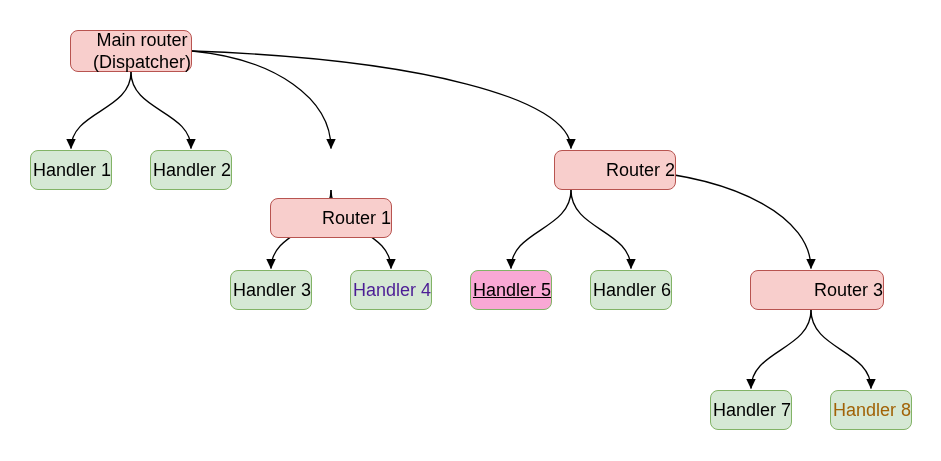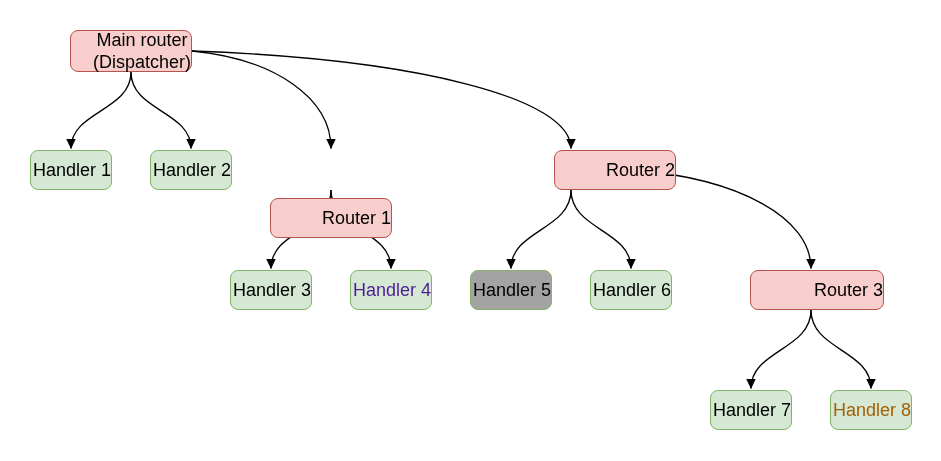--- a/index.html
+++ b/index.html
@@ -60,19 +60,19 @@
     </svg>
   <div id="nodes">
       <div class="node router" style="left: 70px; top: 30px; width: 122px; height: 42px; background: rgb(248, 206, 204); border: 1.3px solid rgb(184, 84, 80); color: rgb(0, 0, 0);"><span>Main router
 (Dispatcher)</span></div>
       <div class="node handler" style="left: 30px; top: 150px; width: 82px; height: 40px; background: rgb(213, 232, 212); border: 1.3px solid rgb(130, 179, 102); color: rgb(0, 0, 0);"><span>Handler 1</span></div>
       <div class="node handler" style="left: 150px; top: 150px; width: 82px; height: 40px; background: rgb(213, 232, 212); border: 1.3px solid rgb(130, 179, 102); color: rgb(0, 0, 0);"><span>Handler 2</span></div>
       <div class="node router" style="left: 270px; top: 150px; width: 122px; height: 40px; background: rgb(248, 206, 204); border: 1.3px solid rgb(184, 84, 80); color: rgb(0, 0, 0); margin-top: 48px;"><span>Router 1</span></div>
       <div class="node router" style="left: 510px; top: 150px; width: 122px; height: 40px; background: rgb(248, 206, 204); border: 1.3px solid rgb(184, 84, 80); color: rgb(0, 0, 0); margin-left: 44px;"><span>Router 2</span></div>
       <div class="node handler" style="left: 230px; top: 270px; width: 82px; height: 40px; background: rgb(213, 232, 212); border: 1.3px solid rgb(130, 179, 102); color: rgb(0, 0, 0);"><span>Handler 3</span></div>
       <div class="node handler" style="left: 350px; top: 270px; width: 82px; height: 40px; background: rgb(213, 232, 212); border: 1.3px solid rgb(130, 179, 102); color: #4c1d95;"><span>Handler 4</span></div>
-      <div class="node handler" style="left: 470px; top: 270px; width: 82px; height: 40px; background: #a3a3a3; border: 1.3px solid rgb(130, 179, 102); color: rgb(0, 0, 0);"><span>Handler 5</span></div>
+      <div class="node handler" style="left: 470px; top: 270px; width: 82px; height: 40px; background: #f9a8d4; border: 1.3px solid rgb(130, 179, 102); color: rgb(0, 0, 0); text-decoration: underline;"><span>Handler 5</span></div>
       <div class="node handler" style="left: 590px; top: 270px; width: 82px; height: 40px; background: rgb(213, 232, 212); border: 1.3px solid rgb(130, 179, 102); color: rgb(0, 0, 0);"><span>Handler 6</span></div>
       <div class="node router" style="left: 750px; top: 270px; width: 134px; height: 40px; background: rgb(248, 206, 204); border: 1.3px solid rgb(184, 84, 80); color: rgb(0, 0, 0);"><span>Router 3</span></div>
       <div class="node handler" style="left: 710px; top: 390px; width: 82px; height: 40px; background: rgb(213, 232, 212); border: 1.3px solid rgb(130, 179, 102); color: rgb(0, 0, 0);"><span>Handler 7</span></div>
       <div class="node handler" style="left: 830px; top: 390px; width: 82px; height: 40px; background: rgb(213, 232, 212); border: 1.3px solid rgb(130, 179, 102); color: #a16207;"><span>Handler 8</span></div>
     </div>
 </div>
 
 </body></html>

